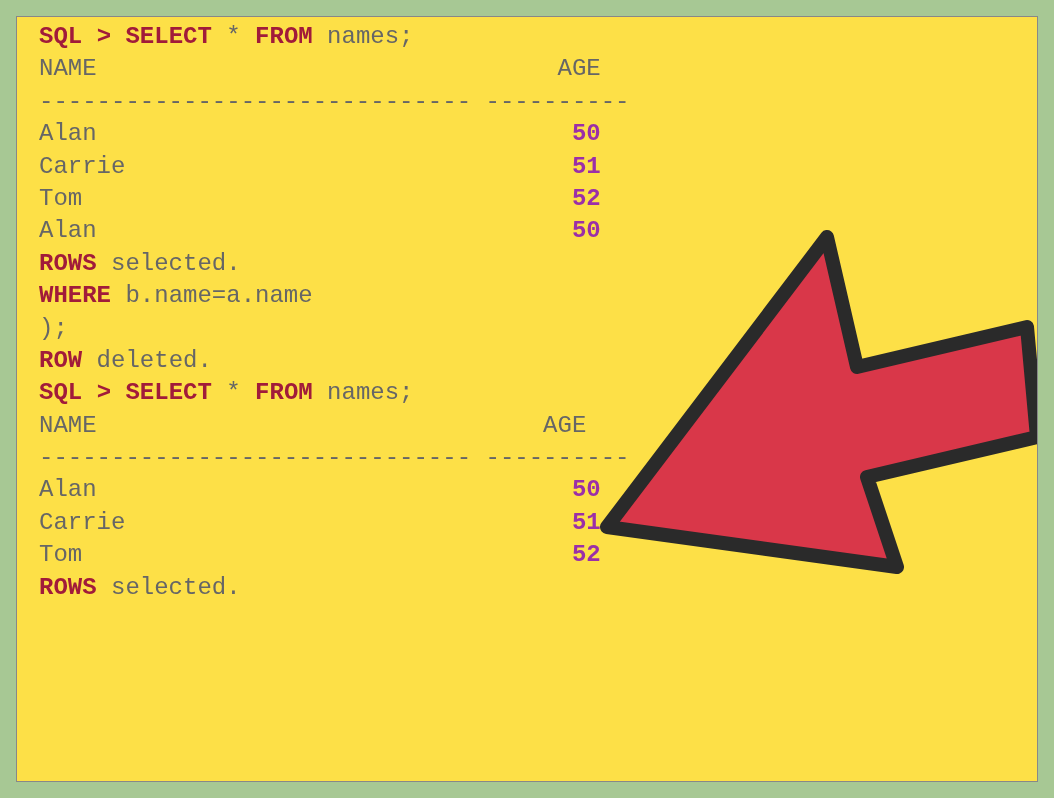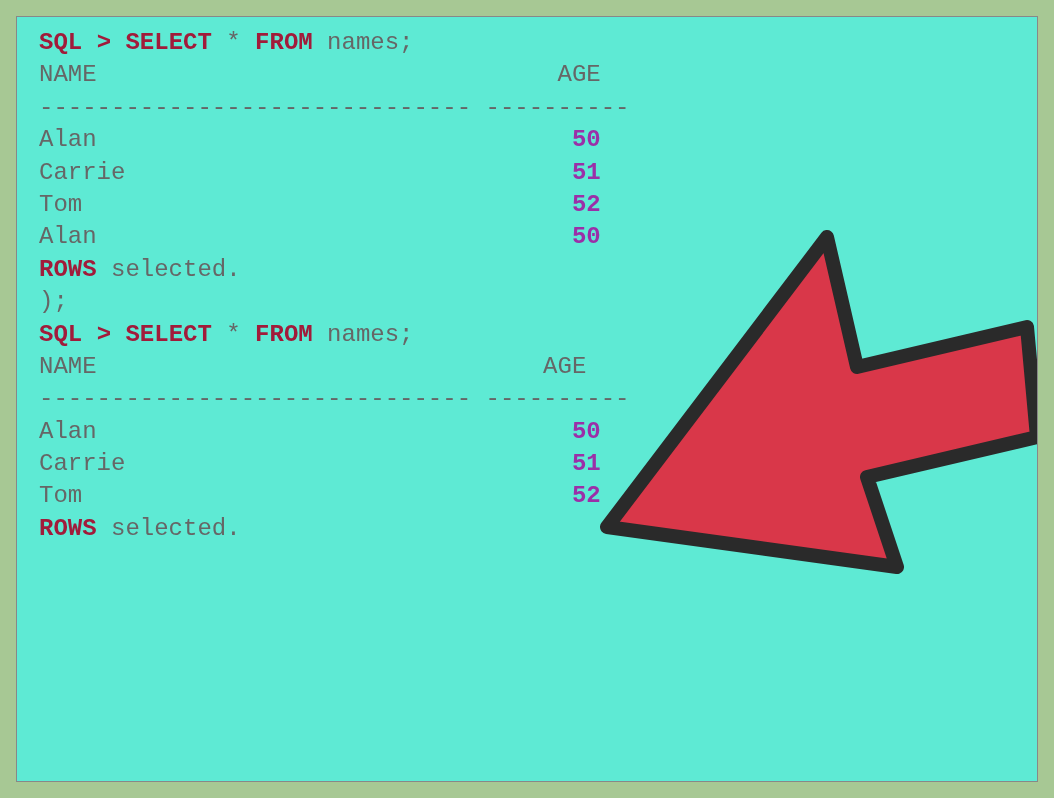--- a/index.html
+++ b/index.html
@@ -9,23 +9,23 @@
     }
     body {
       background: #a7c894;
       padding: 16px;
       font-family: 'Consolas', 'Monaco', 'Courier New', monospace;
       width: 1054px;
       height: 798px;
       overflow: hidden;
     }
     .terminal {
-      background: #5eead4;
+      background: #fde047;
       border: 1px solid #888;
-      padding: 10px 22px;
+      padding: 4px 22px;
       height: 100%;
       font-size: 24px;
       line-height: 1.35;
       color: #555;
       position: relative;
       overflow: hidden;
     }
     .line {
       white-space: pre;
     }
@@ -65,21 +65,23 @@
 
 <div class="terminal">
   <div class="line"><span class="prompt">SQL</span> <span class="kw-red">&gt;</span> <span class="kw-red">SELECT</span> <span class="gray">*</span> <span class="kw-red">FROM</span> <span class="gray">names</span><span class="gray">;</span></div>
   <div class="line gray"><span>NAME</span>                                <span>AGE</span></div>
   <div class="line gray">------------------------------ ----------</div>
   <div class="line"><span class="gray">Alan</span>                                 <span class="num">50</span></div>
   <div class="line"><span class="gray">Carrie</span>                               <span class="num">51</span></div>
   <div class="line"><span class="gray">Tom</span>                                  <span class="num">52</span></div>
   <div class="line"><span class="gray">Alan</span>                                 <span class="num">50</span></div>
   <div class="line"><span class="kw-red">ROWS</span><span class="gray"> selected.</span></div>
+  <div class="line"><span class="kw-red">WHERE</span> <span class="gray">b.name=a.name</span></div>
   <div class="line gray">);</div>
+  <div class="line"><span class="kw-red">ROW</span><span class="gray"> deleted.</span></div>
   <div class="line"><span class="prompt">SQL</span> <span class="kw-red">&gt;</span> <span class="kw-red">SELECT</span> <span class="gray">*</span> <span class="kw-red">FROM</span> <span class="gray">names</span><span class="gray">;</span></div>
   <div class="line gray"><span>NAME</span>                               <span>AGE</span></div>
   <div class="line gray">------------------------------ ----------</div>
   <div class="line"><span class="gray">Alan</span>                                 <span class="num">50</span></div>
   <div class="line"><span class="gray">Carrie</span>                               <span class="num">51</span></div>
   <div class="line"><span class="gray">Tom</span>                                  <span class="num">52</span></div>
   <div class="line"><span class="kw-red">ROWS</span><span class="gray"> selected.</span></div>
 
   <svg class="arrow" viewBox="0 0 480 380">
     <path d="M 40 330 L 260 40 L 290 170 L 460 130 L 470 240 L 300 280 L 330 370 Z" fill="#d93749" stroke="#2a2a2a" stroke-width="14" stroke-linejoin="round"></path>

